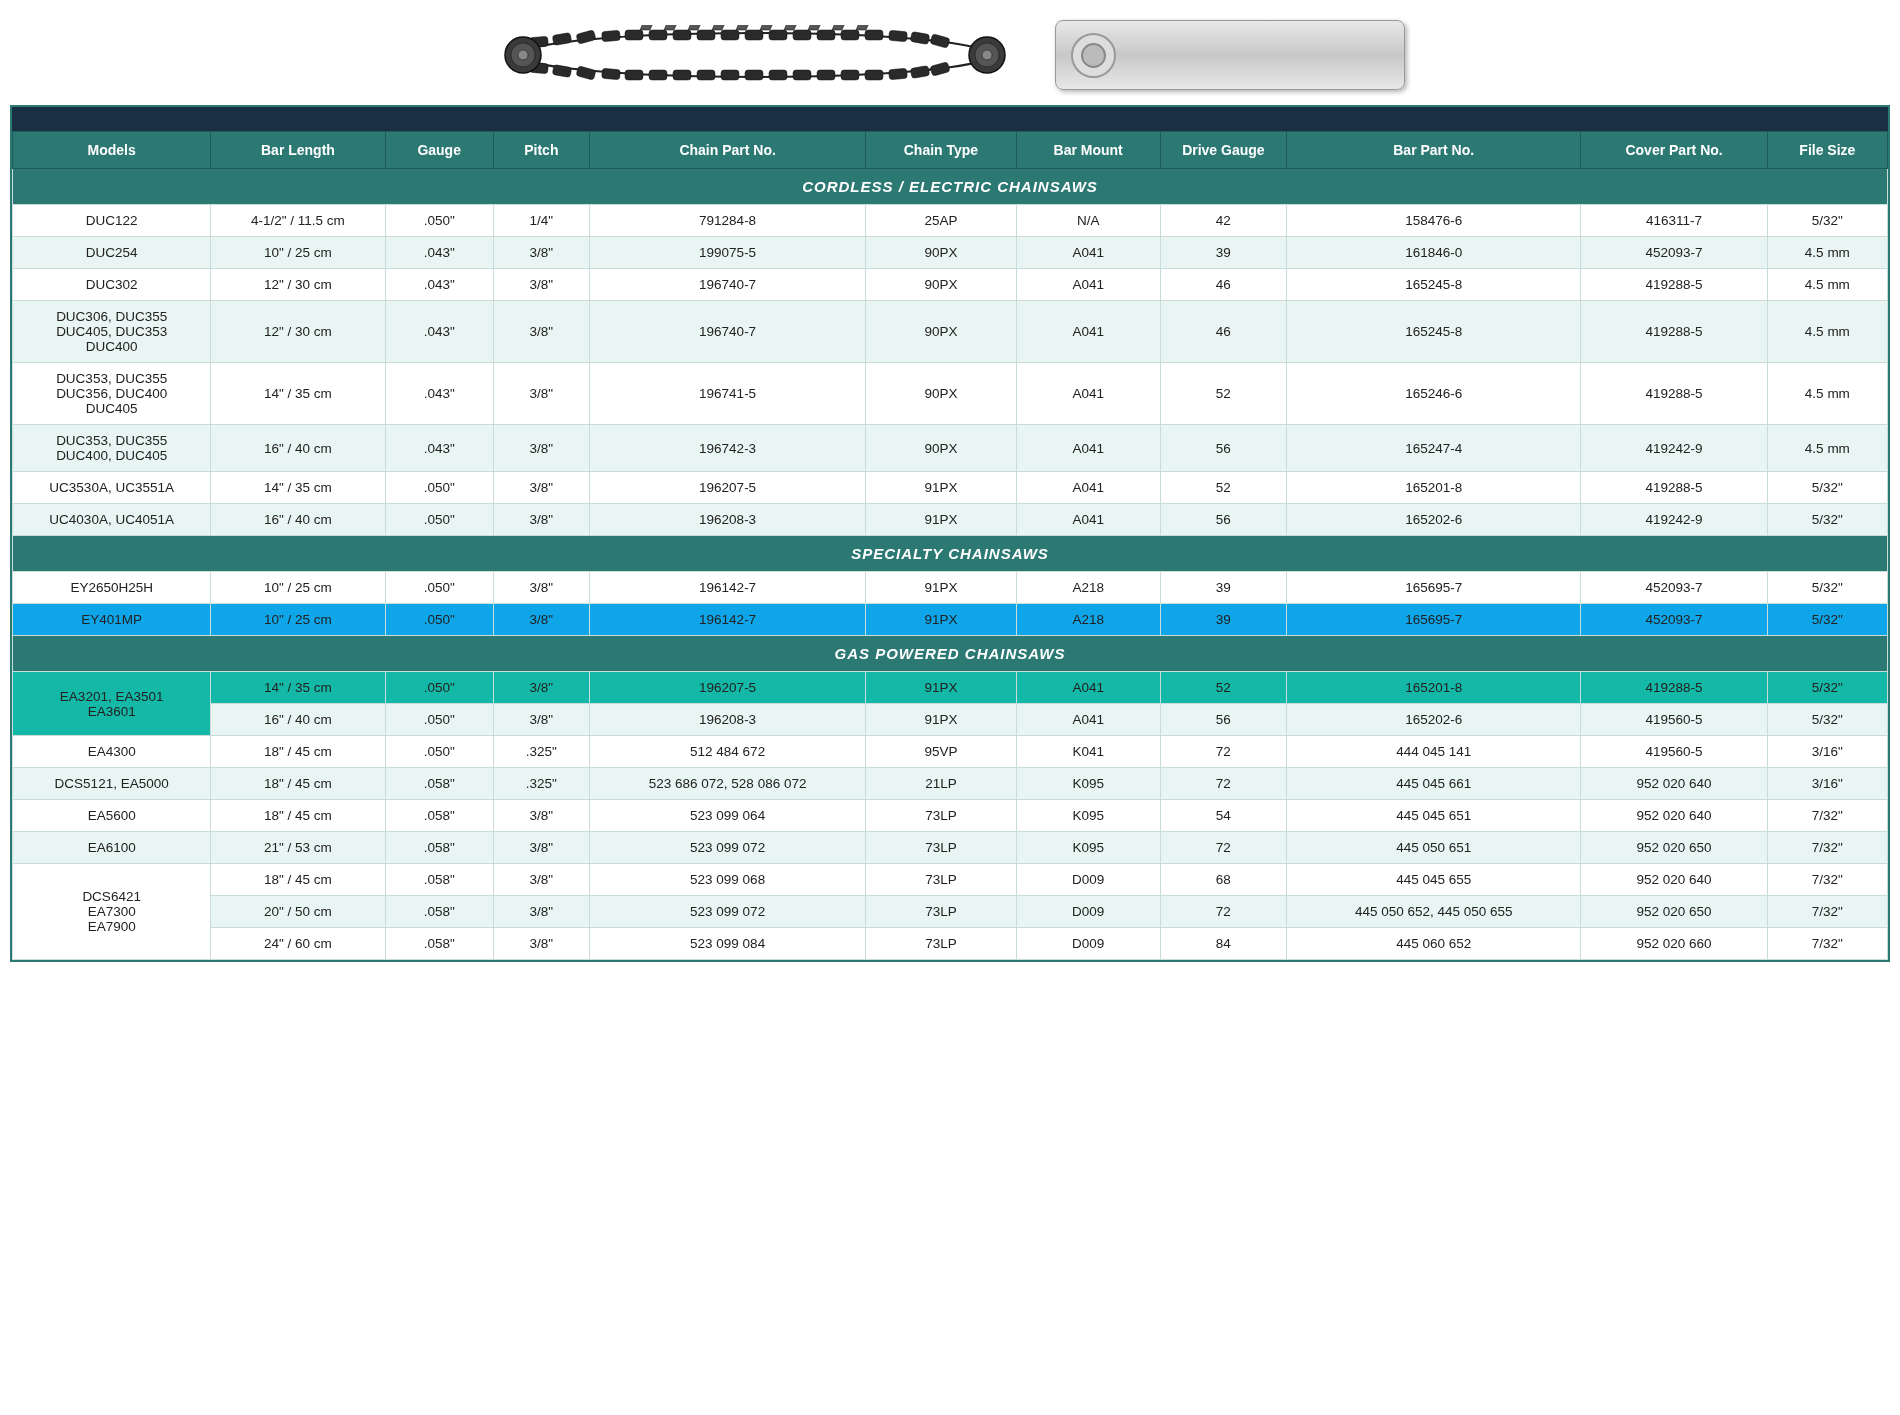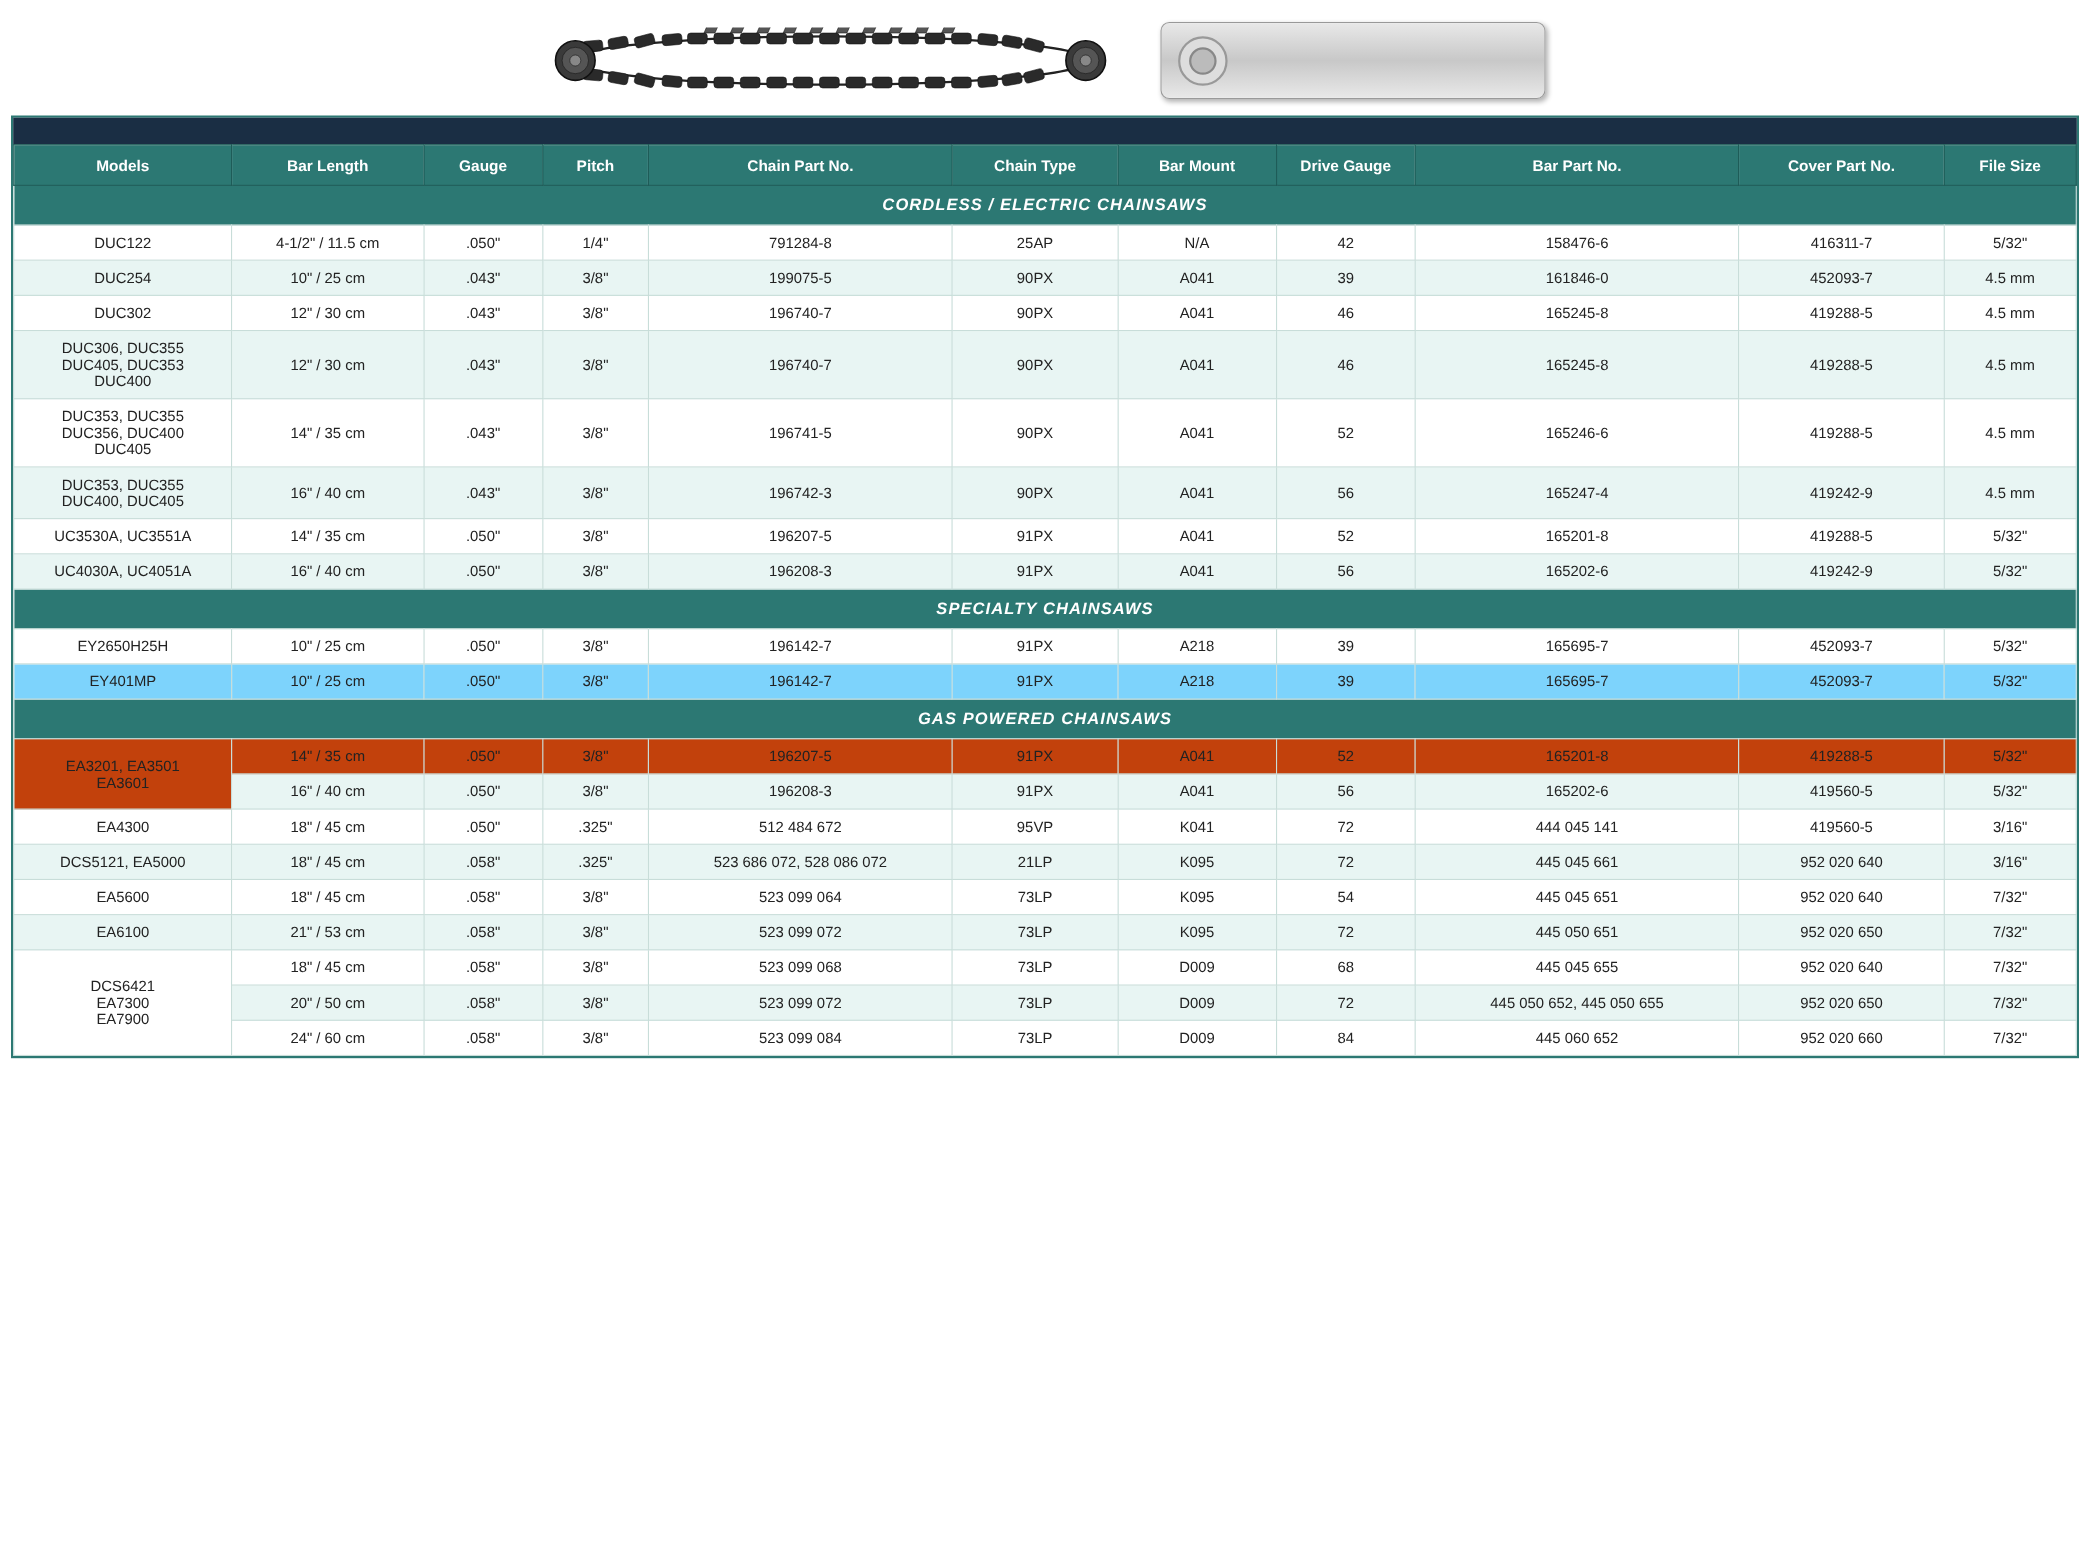--- a/index.html
+++ b/index.html
@@ -374,37 +374,37 @@
             <td style="white-space: pre-line;">.050"</td>
             <td style="white-space: pre-line;">3/8"</td>
             <td style="white-space: pre-line;">196142-7</td>
             <td style="white-space: pre-line;">91PX</td>
             <td style="white-space: pre-line;">A218</td>
             <td style="white-space: pre-line;">39</td>
             <td style="white-space: pre-line;">165695-7</td>
             <td style="white-space: pre-line;">452093-7</td>
             <td style="white-space: pre-line;">5/32"</td>
           </tr>
-          <tr style="background: #7dd3fc;">
+          <tr style="background: #0ea5e9;">
             <td style="white-space: pre-line;">EY401MP</td>
             <td style="white-space: pre-line;">10" / 25 cm</td>
             <td style="white-space: pre-line;">.050"</td>
             <td style="white-space: pre-line;">3/8"</td>
             <td style="white-space: pre-line;">196142-7</td>
             <td style="white-space: pre-line;">91PX</td>
             <td style="white-space: pre-line;">A218</td>
             <td style="white-space: pre-line;">39</td>
             <td style="white-space: pre-line;">165695-7</td>
             <td style="white-space: pre-line;">452093-7</td>
             <td style="white-space: pre-line;">5/32"</td>
           </tr>
           <tr class="section-header">
             <td colspan="11">GAS POWERED CHAINSAWS</td>
           </tr>
-          <tr style="background: #c2410c;">
+          <tr style="background: #14b8a6;">
             <td rowspan="2" style="white-space: pre-line;">EA3201, EA3501
 EA3601</td>
             <td style="white-space: pre-line;">14" / 35 cm</td>
             <td style="white-space: pre-line;">.050"</td>
             <td style="white-space: pre-line;">3/8"</td>
             <td style="white-space: pre-line;">196207-5</td>
             <td style="white-space: pre-line;">91PX</td>
             <td style="white-space: pre-line;">A041</td>
             <td style="white-space: pre-line;">52</td>
             <td style="white-space: pre-line;">165201-8</td>

